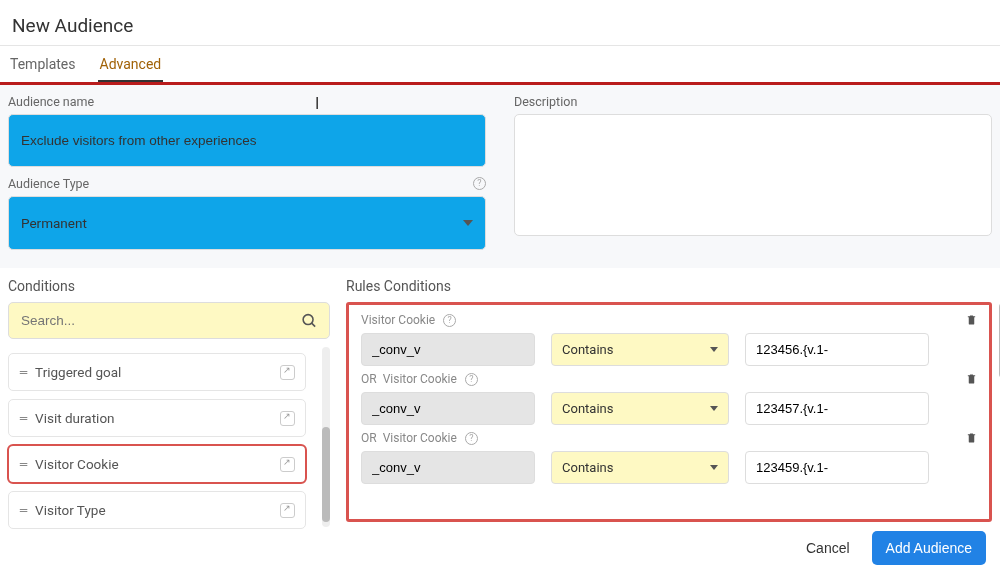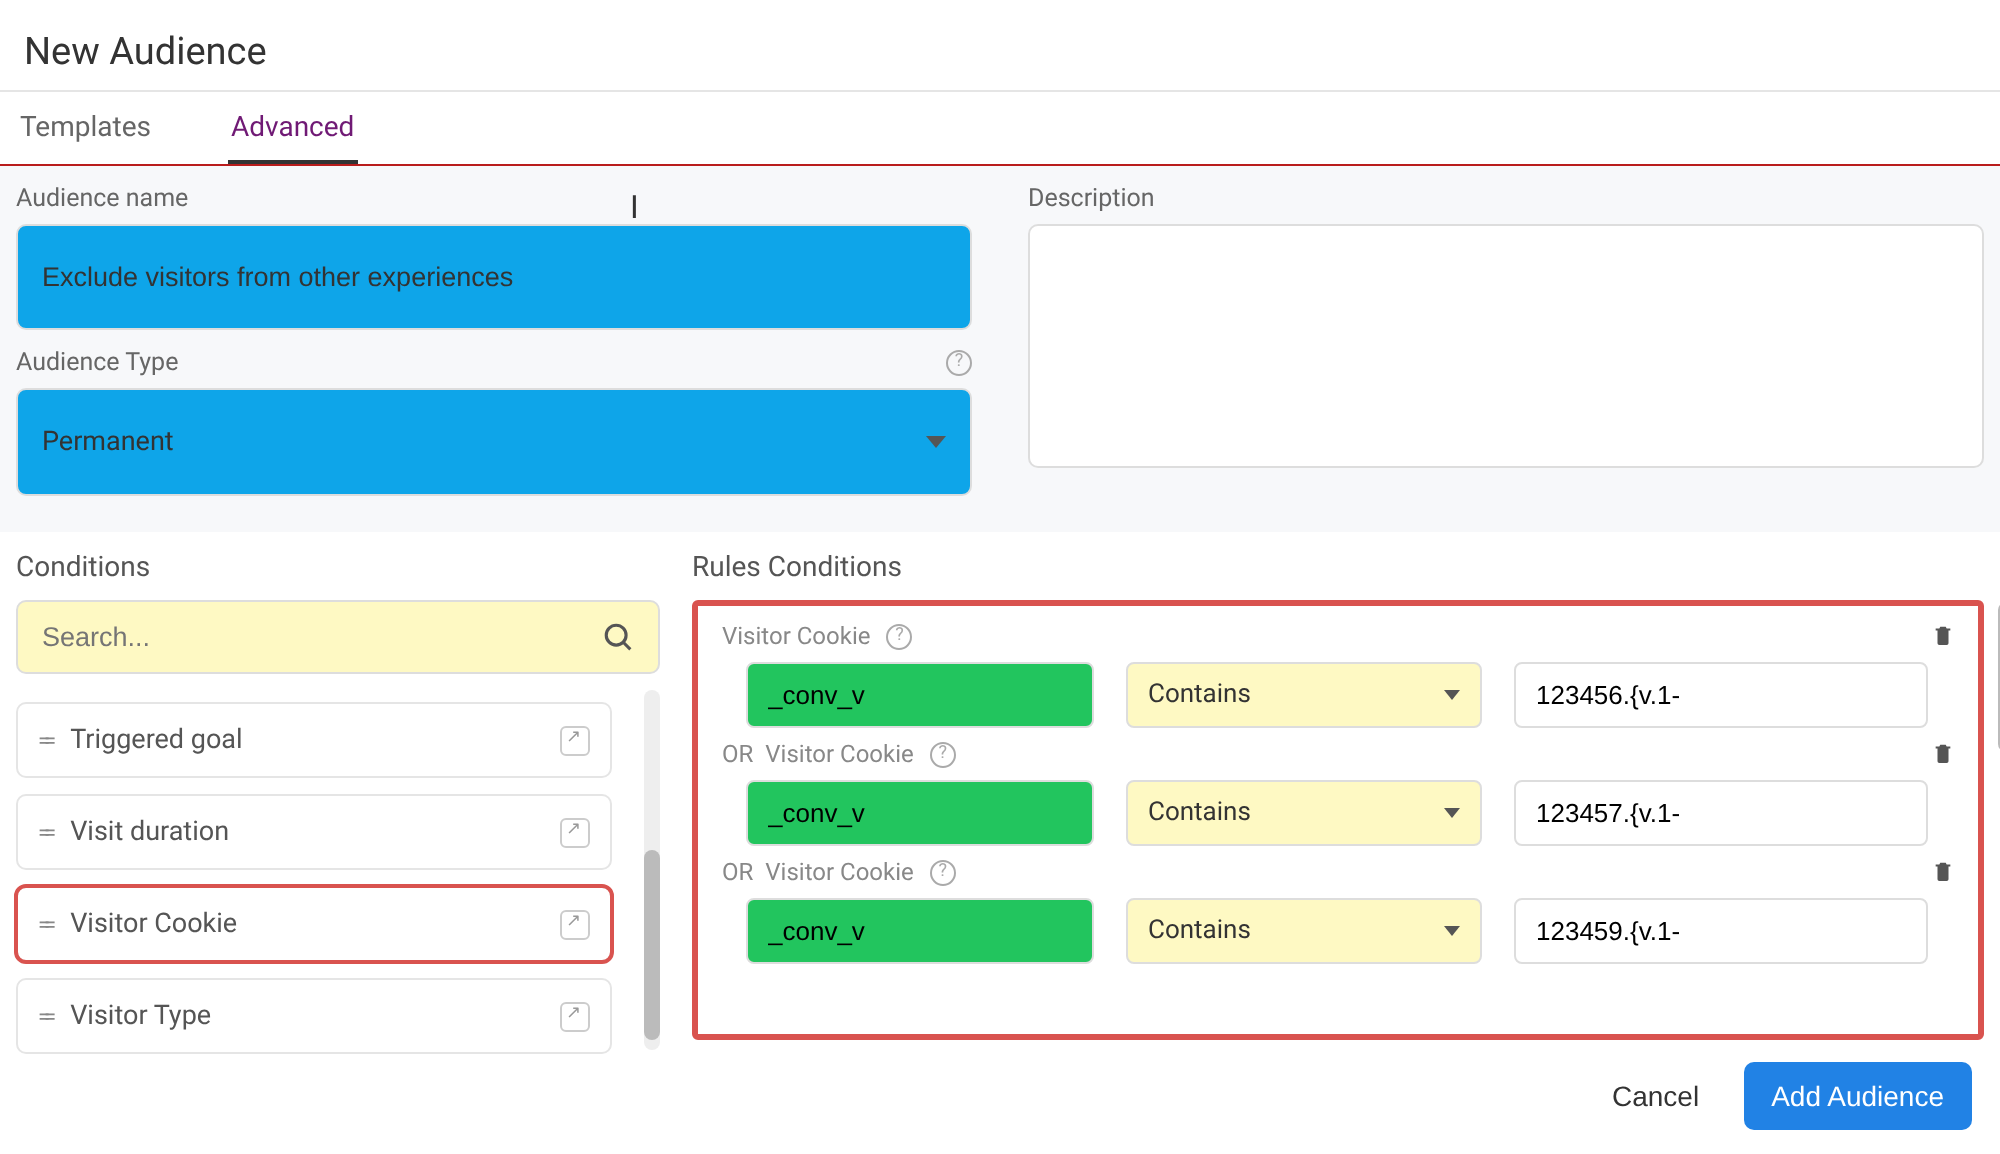--- a/index.html
+++ b/index.html
@@ -1,23 +1,23 @@
 <!DOCTYPE html>
 <html><head>
 <meta charset="utf-8">
 <style>
 * { box-sizing: border-box; margin: 0; padding: 0; }
 body { font-family: -apple-system, BlinkMacSystemFont, "Segoe UI", Roboto, sans-serif; font-size: 13px; color: #333; background: #fff; width: 1000px; height: 577px; overflow: hidden; position: relative; }
 
 .header { padding: 14px 12px 8px 12px; border-bottom: 1px solid #e5e5e5; }
 .header h1 { font-size: 19px; font-weight: 400; color: #333; }
 
-.tabs { display: flex; gap: 36px; padding: 0 8px; border-bottom: 1px solid #b91c1c; }
+.tabs { display: flex; gap: 20px; padding: 0 8px; border-bottom: 3px solid #b91c1c; }
 .tab { padding: 10px 2px 8px; font-size: 14px; color: #666; cursor: pointer; border-bottom: 2px solid transparent; }
-.tab.active { color: #701a75; border-bottom-color: #333; }
+.tab.active { color: #a16207; border-bottom-color: #333; }
 
 .form-area { background: #f7f8fa; padding: 0 8px 18px 8px; display: flex; gap: 28px; }
 .form-col { flex: 1; }
 .form-label { font-size: 12.5px; color: #666; padding: 9px 0 5px 0; display: block; position: relative; }
 .text-input, .select-input { width: 100%; border: 1px solid #ddd; border-radius: 5px; background: #0ea5e9; padding: 18px 12px; font-size: 13.5px; color: #333; }
 .select-input { position: relative; display:flex; align-items:center; justify-content:space-between;text-align:center; }
 .desc-area { width: 100%; height: 122px; border: 1px solid #ddd; border-radius: 5px; background: #fff; }
 .help-icon-small { display:inline-block; width:13px; height:13px; border:1px solid #aaa; border-radius:50%; font-size:9px; line-height:11px; text-align:center; color:#aaa; vertical-align:middle; margin-left:4px;}
 .caret-down { width:0; height:0; border-left:5px solid transparent; border-right:5px solid transparent; border-top:6px solid #555; }
 
@@ -43,23 +43,23 @@
 
 .rules-panel { border: 3px solid #d9534f; border-radius:3px; background:#fff; padding: 8px 12px 4px 12px; height: 220px; position:relative; }
 .rules-scroll { position:absolute; right:-18px; top:-2px; width:8px; height:75px; background:#bbb; border-radius:4px; }
 
 .rule-row { margin-bottom: 6px; }
 .rule-head { display:flex; align-items:center; font-size:12px; color:#888; margin-bottom:6px; position:relative; }
 .rule-head .or-label { margin-right:6px; }
 .rule-head .rule-title { margin-right:4px; color:#888; }
 .trash { position:absolute; right:0; top:0; color:#777; cursor:pointer; }
 .rule-inputs { display:flex; gap:16px; }
-.rule-text { width: 174px; border:1px solid #ddd; border-radius:4px; padding:8px 10px; font-size:13px; background:#22c55e;margin-left:12px; }
+.rule-text { width: 174px; border:1px solid #ddd; border-radius:4px; padding:8px 10px; font-size:13px; background:#e5e5e5; }
 .rule-select { width: 178px; border:1px solid #ddd; border-radius:4px; padding:8px 10px; font-size:13px; background:#fef9c3; display:flex; justify-content:space-between; align-items:center; }
-.rule-value { width: 207px; border:1px solid #ddd; border-radius:4px; padding:8px 10px; font-size:13px; background:#fff; }
+.rule-value { width: 184px; border:1px solid #ddd; border-radius:4px; padding:8px 10px; font-size:13px; background:#fff; }
 .caret-sm { width:0;height:0;border-left:4px solid transparent;border-right:4px solid transparent;border-top:5px solid #555; }
 
 .footer { position:absolute; bottom:12px; right:14px; display:flex; gap:16px; align-items:center; }
 .btn-cancel { background:none; border:none; font-size:14px; color:#333; cursor:pointer; padding:8px 6px;text-align:center; }
 .btn-primary { background:#2182e5; color:#fff; border:none; border-radius:5px; padding:9px 14px; font-size:14px; cursor:pointer; }
 
 .text-cursor { position:absolute; font-size:16px; color:#333; pointer-events:none; }
 </style>
 </head>
 <body>

